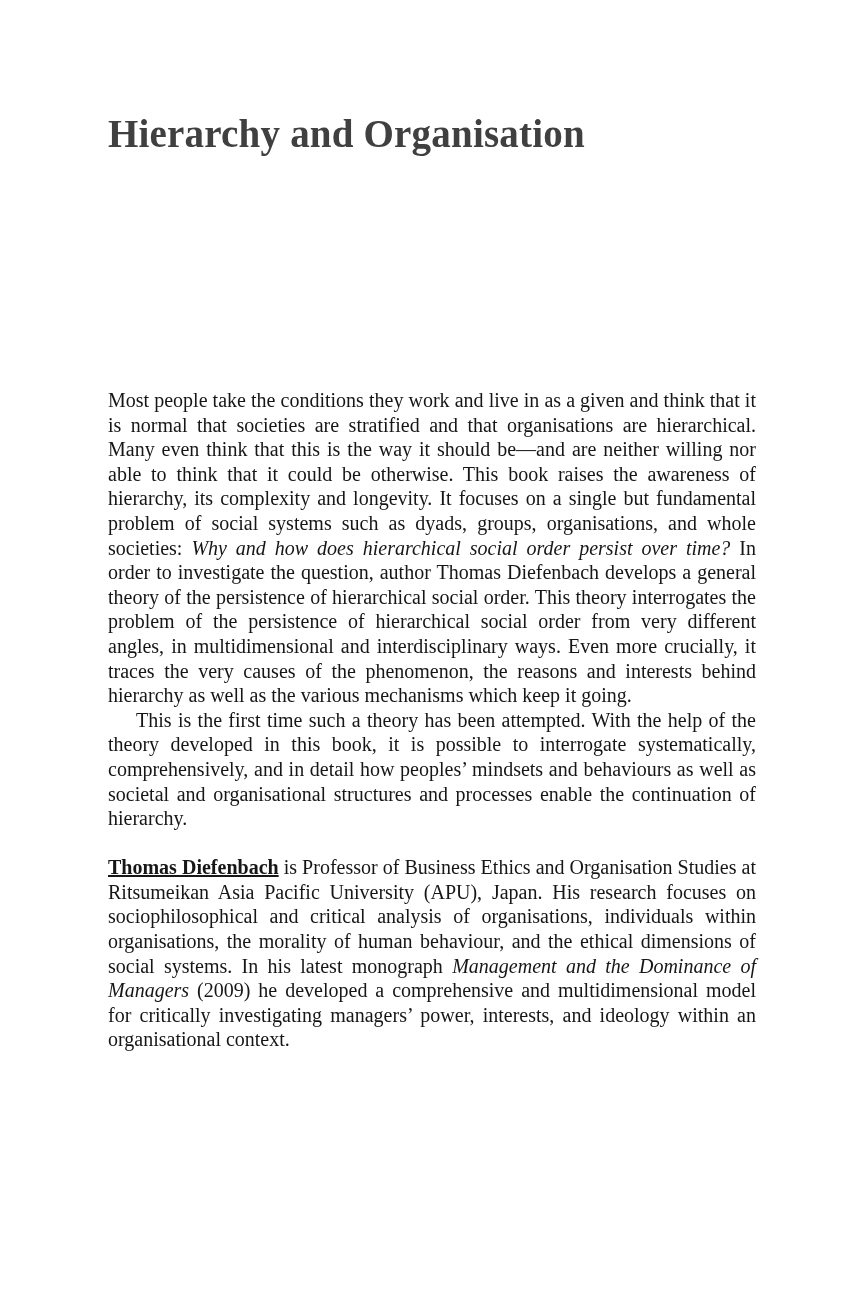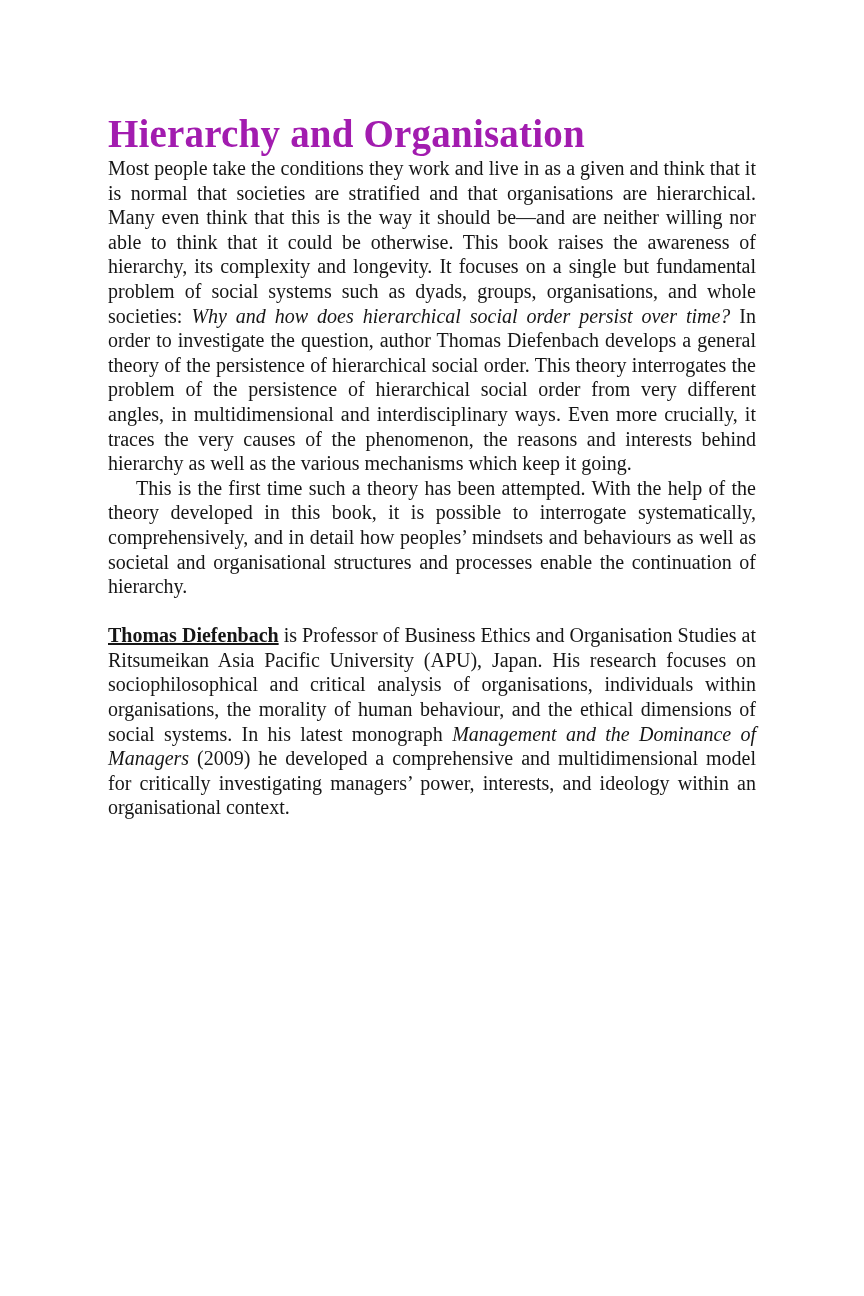--- a/index.html
+++ b/index.html
@@ -17,24 +17,25 @@
     box-sizing: border-box;
     padding: 112px 108px 0 108px;
     overflow: hidden;
   }
   .title {
     margin: 0;
     font-size: 39px;
     line-height: 44px;
     font-weight: 700;
     letter-spacing: 0.2px;
-    color: #a21caf;
+    color: #404040;
     font-family: "Liberation Serif", "DejaVu Serif", serif;
   }
   .body-block {
+    margin-top: 232px;
     width: 648px;
     font-size: 20px;
     line-height: 24.6px;
     text-align: justify;
     color: #161616;
   }
   .para {
     margin: 0;
     padding: 0;
   }

